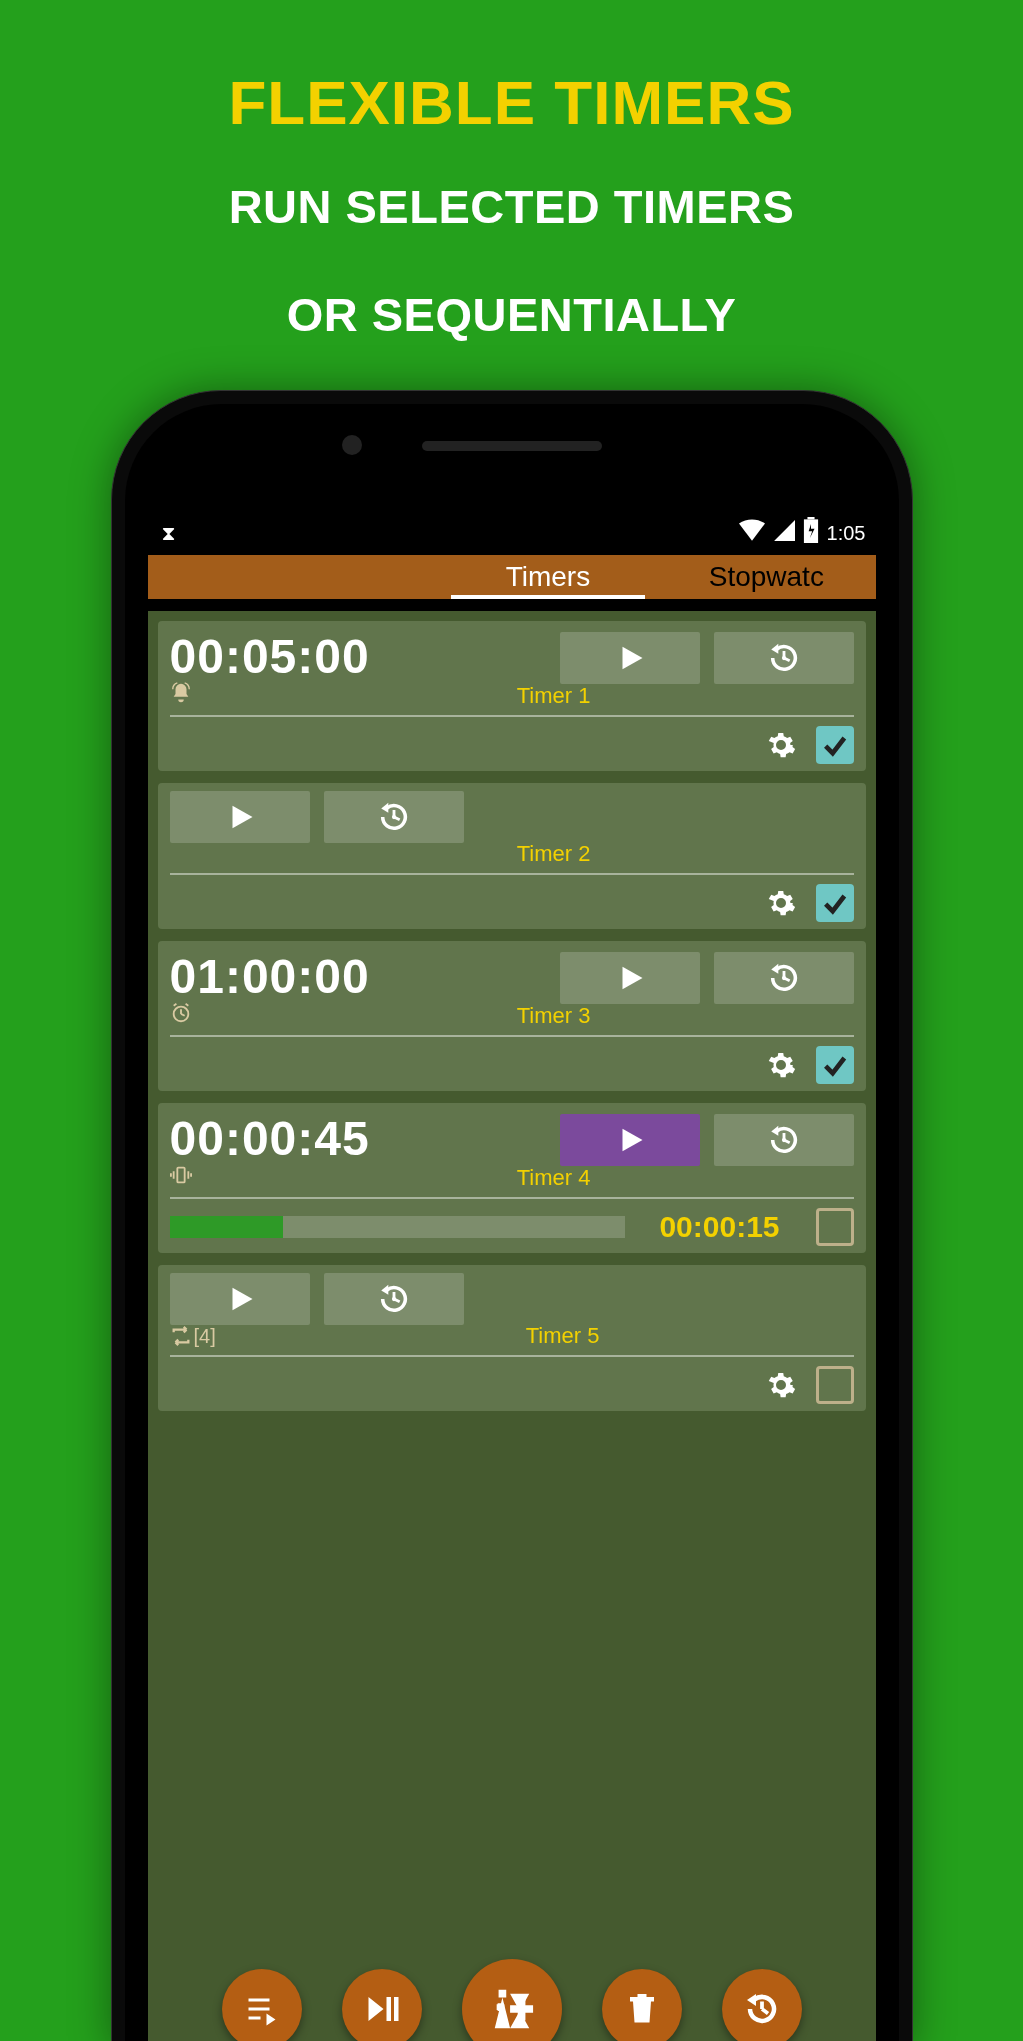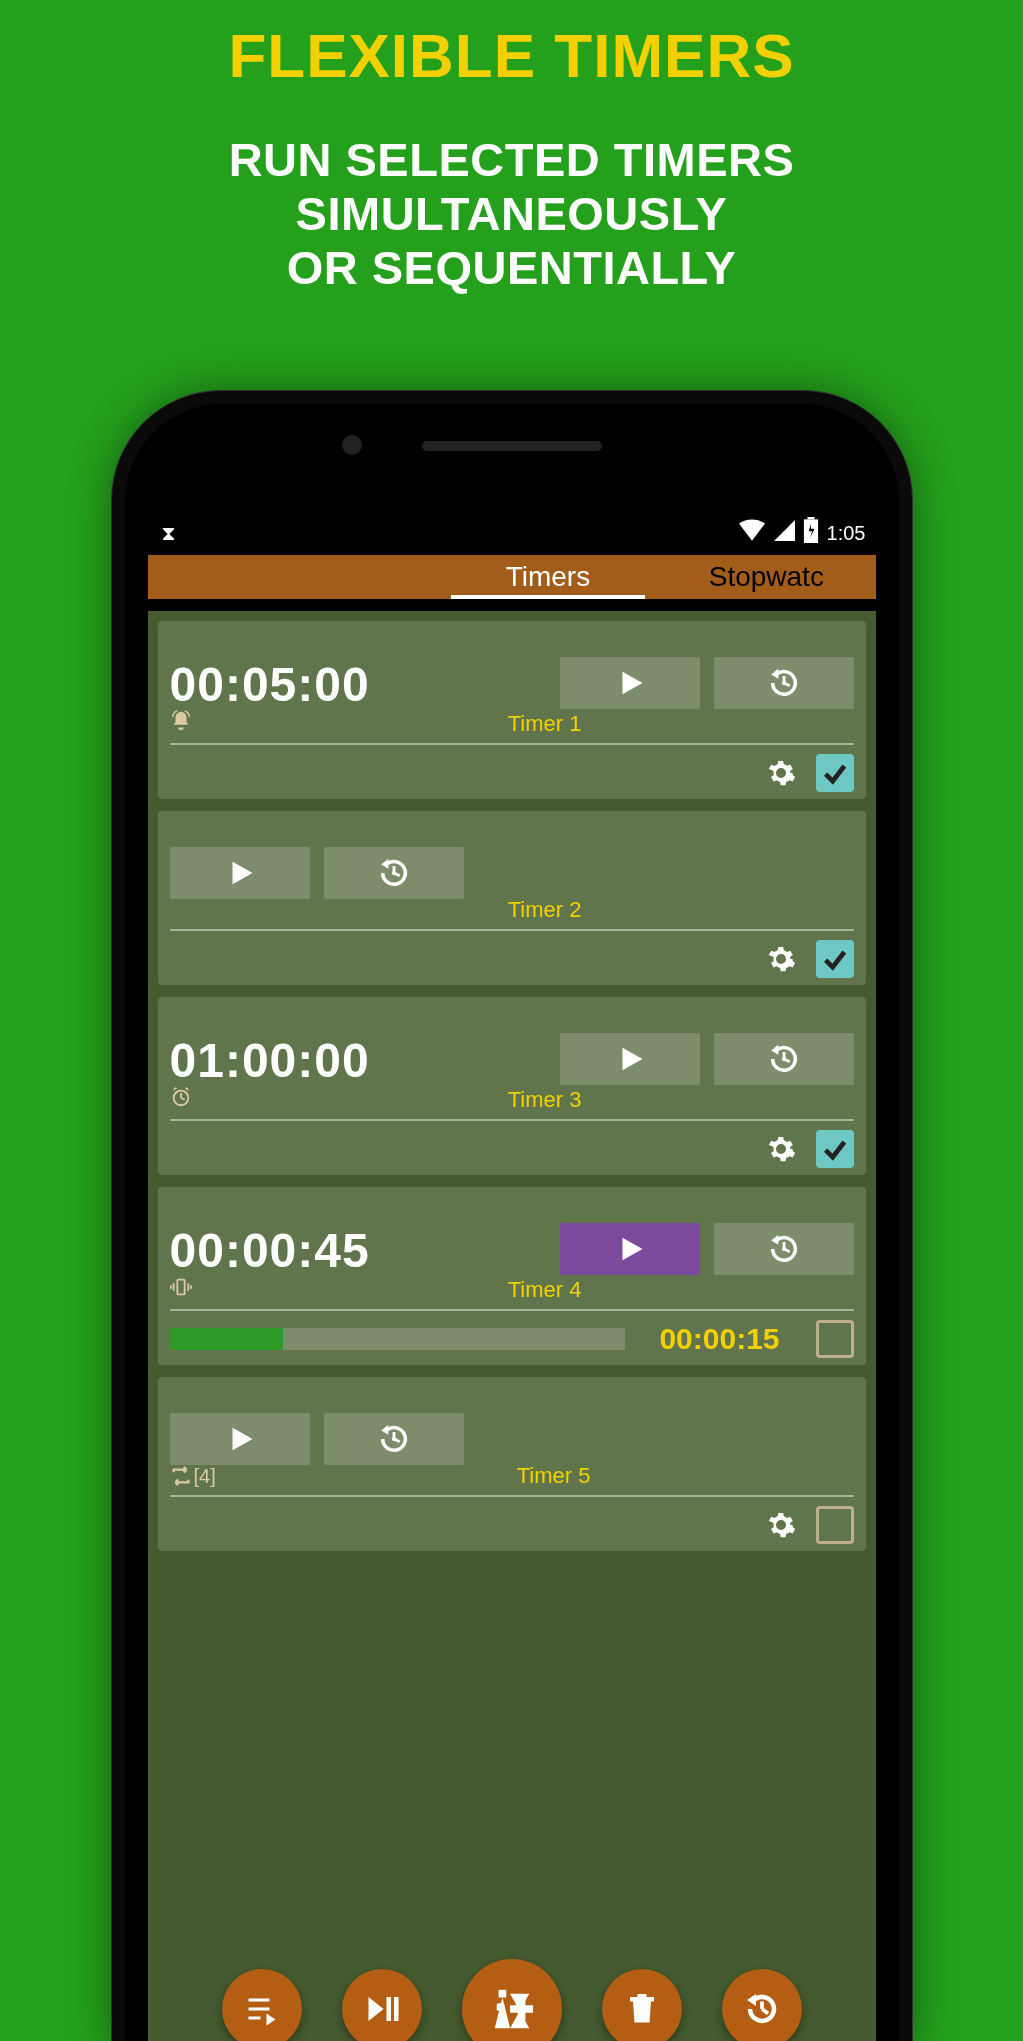--- a/index.html
+++ b/index.html
@@ -10,21 +10,21 @@
     height:2041px;
     overflow:hidden;
     position:relative;
   }
   .promo-title {
     color:#f3d100;
     font-size:62px;
     font-weight:700;
     text-align:center;
     letter-spacing:1px;
-    padding-top:20px;
+    padding-top:67px;
   }
   .promo-sub {
     color:#ffffff;
     font-size:47px;
     font-weight:700;
     text-align:center;
     line-height:1.15;
     margin-top:42px;
     letter-spacing:0.5px;
   }
@@ -122,23 +122,22 @@
   }
   .card {
     background:rgba(120,140,100,0.55);
     border-radius:4px;
     margin-bottom:12px;
     padding:8px 12px 6px 12px;
     position:relative;
   }
   .row1 {
     display:flex;
-    align-items:flex-start;
+    align-items:flex-end;
     gap:14px;
-    margin-top:28px;
   }
   .timeval {
     flex:1;
     color:#fff;
     font-size:48px;
     font-weight:600;
     letter-spacing:1px;
   }
   .btn {
     width:140px;
@@ -163,21 +162,21 @@
     color:#d9caa2;
     font-size:20px;
     margin-right:6px;
   }
   .timer-label {
     color:#f3d100;
     font-size:22px;
     flex:1;
     text-align:center;
     position:relative;
-    left:19px;
+    left:28px;
   }
   .sep {
     height:2px;
     background:rgba(255,255,255,0.45);
     margin:6px 0 8px 0;
   }
   .row3 {
     display:flex;
     align-items:center;
     justify-content:flex-end;
@@ -250,21 +249,21 @@
   .fab svg { fill:#fff; }
   .fab.small svg { width:36px; height:36px; }
   .fab.big svg { width:46px; height:46px; }
 </style>
 </head>
 <body>
 
 <div class="promo-title">FLEXIBLE TIMERS</div>
 <div class="promo-sub">
   <span>RUN SELECTED TIMERS</span><br>
-  <span>SIMULTANEOUSLY</span><br>
+  <br>
   <span>OR SEQUENTIALLY</span>
 </div>
 
 <div class="phone">
   <div class="speaker"></div>
   <div class="camera"></div>
   <div class="screen">
 
     <div class="statusbar">
       <div class="statusbar-left">

